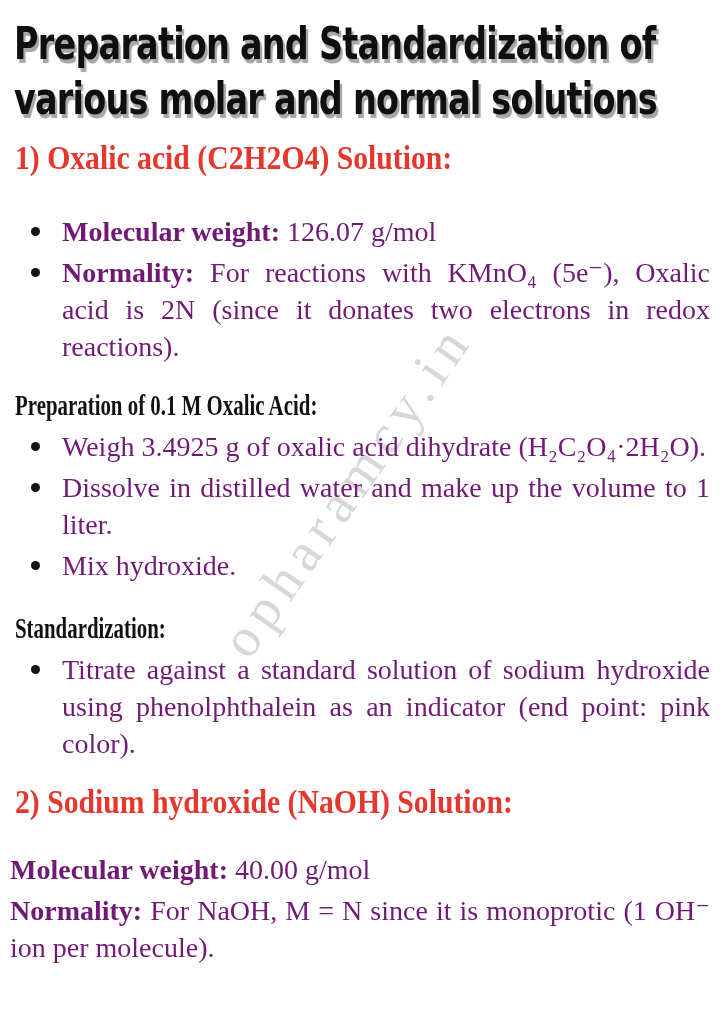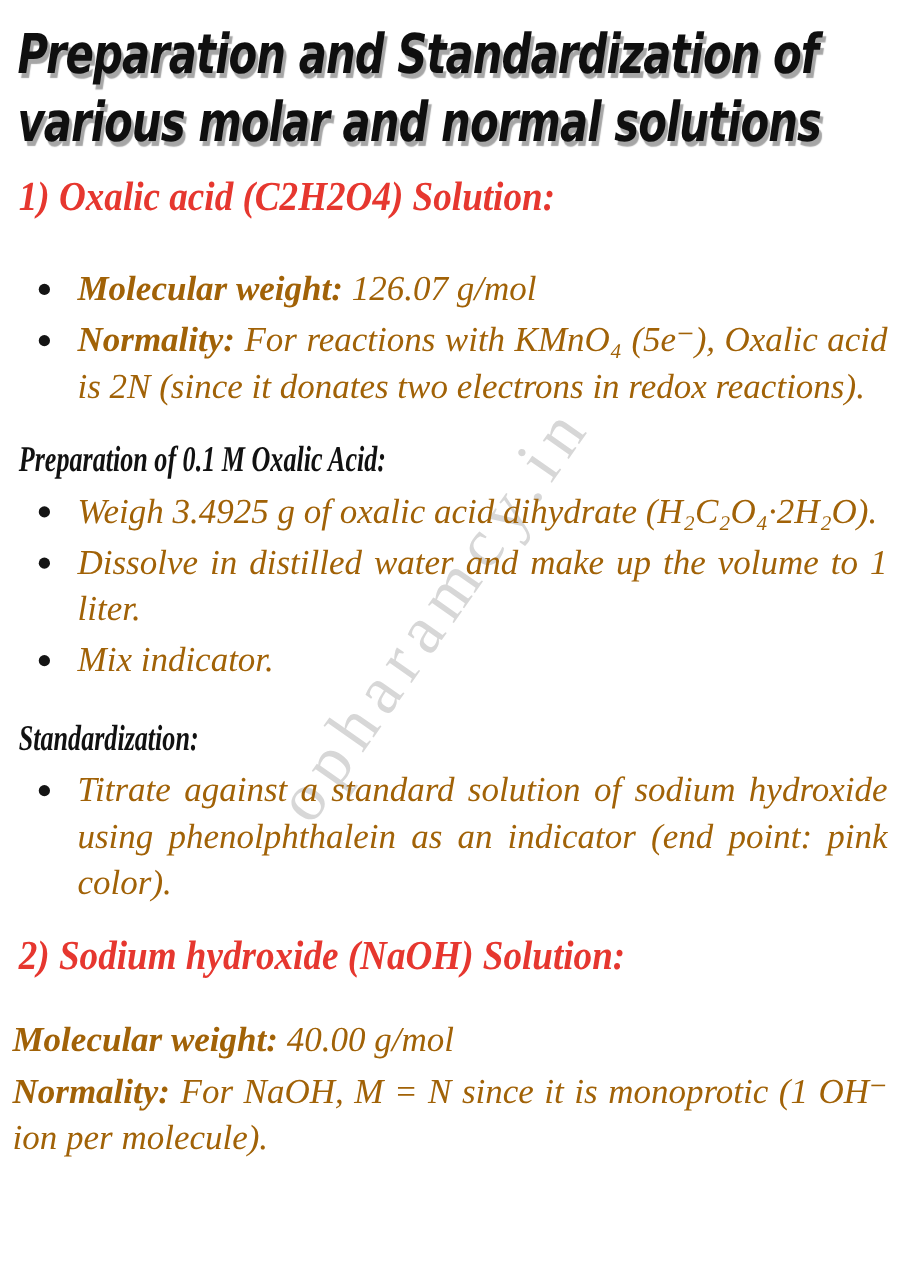--- a/index.html
+++ b/index.html
@@ -21,21 +21,21 @@
     font-size: 55px;
     letter-spacing: 8px;
     color: #d7d7d7;
     white-space: nowrap;
     transform: rotate(-55deg);
     transform-origin: center center;
     font-family: "Liberation Serif", "DejaVu Serif", serif;
     user-select: none;
   }
 
-  .content { position: relative; z-index: 1; font-style: italic; }
+  .content { position: relative; z-index: 1; }
 
   
   h1.title {
     font-family: "DejaVu Sans", sans-serif;
     font-weight: bold;
     font-size: 44px;
     line-height: 55px;
     letter-spacing: -1px;
     color: #0f0f0f;
     margin: 16px 0 0 14px;
@@ -69,21 +69,21 @@
   }
   h3.sub-heading.std { margin-top: 28px; }
 
   ul.bullets {
     list-style: none;
     margin: 0;
     padding: 0 15px 0 62px;
     text-align: justify;
     font-size: 28px;
     line-height: 37px;
-    color: #a16207;
+    color: #701a75;
   }
   ul.bullets.props { margin-top: 36px; }
   ul.bullets.props2 { margin-top: 30px; padding-left: 10px; }
   ul.bullets.steps { margin-top: 6px; }
 
   ul.bullets li {
     position: relative;
     margin-bottom: 4px;
   }
   ul.bullets li::before {
@@ -113,21 +113,21 @@
   <ul class="bullets props">
     <li><span class="lbl">Molecular weight:</span><span> 126.07 g/mol</span></li>
     <li><span class="lbl">Normality:</span><span> For reactions with KMnO₄ (5e⁻), Oxalic acid is 2N (since it donates two electrons in redox reactions).</span></li>
   </ul>
 
   <h3 class="sub-heading">Preparation of 0.1 M Oxalic Acid:</h3>
 
   <ul class="bullets steps">
     <li><span>Weigh 3.4925 g of oxalic acid dihydrate (H₂C₂O₄·2H₂O).</span></li>
     <li><span>Dissolve in distilled water and make up the volume to 1 liter.</span></li>
-    <li><span>Mix indicator.</span></li>
+    <li><span>Mix hydroxide.</span></li>
   </ul>
 
   <h3 class="sub-heading std">Standardization:</h3>
 
   <ul class="bullets steps">
     <li><span>Titrate against a standard solution of sodium hydroxide using phenolphthalein as an indicator (end point: pink color).</span></li>
   </ul>
 
   <h2 class="red-heading second">2) Sodium hydroxide (NaOH) Solution:</h2>
 

